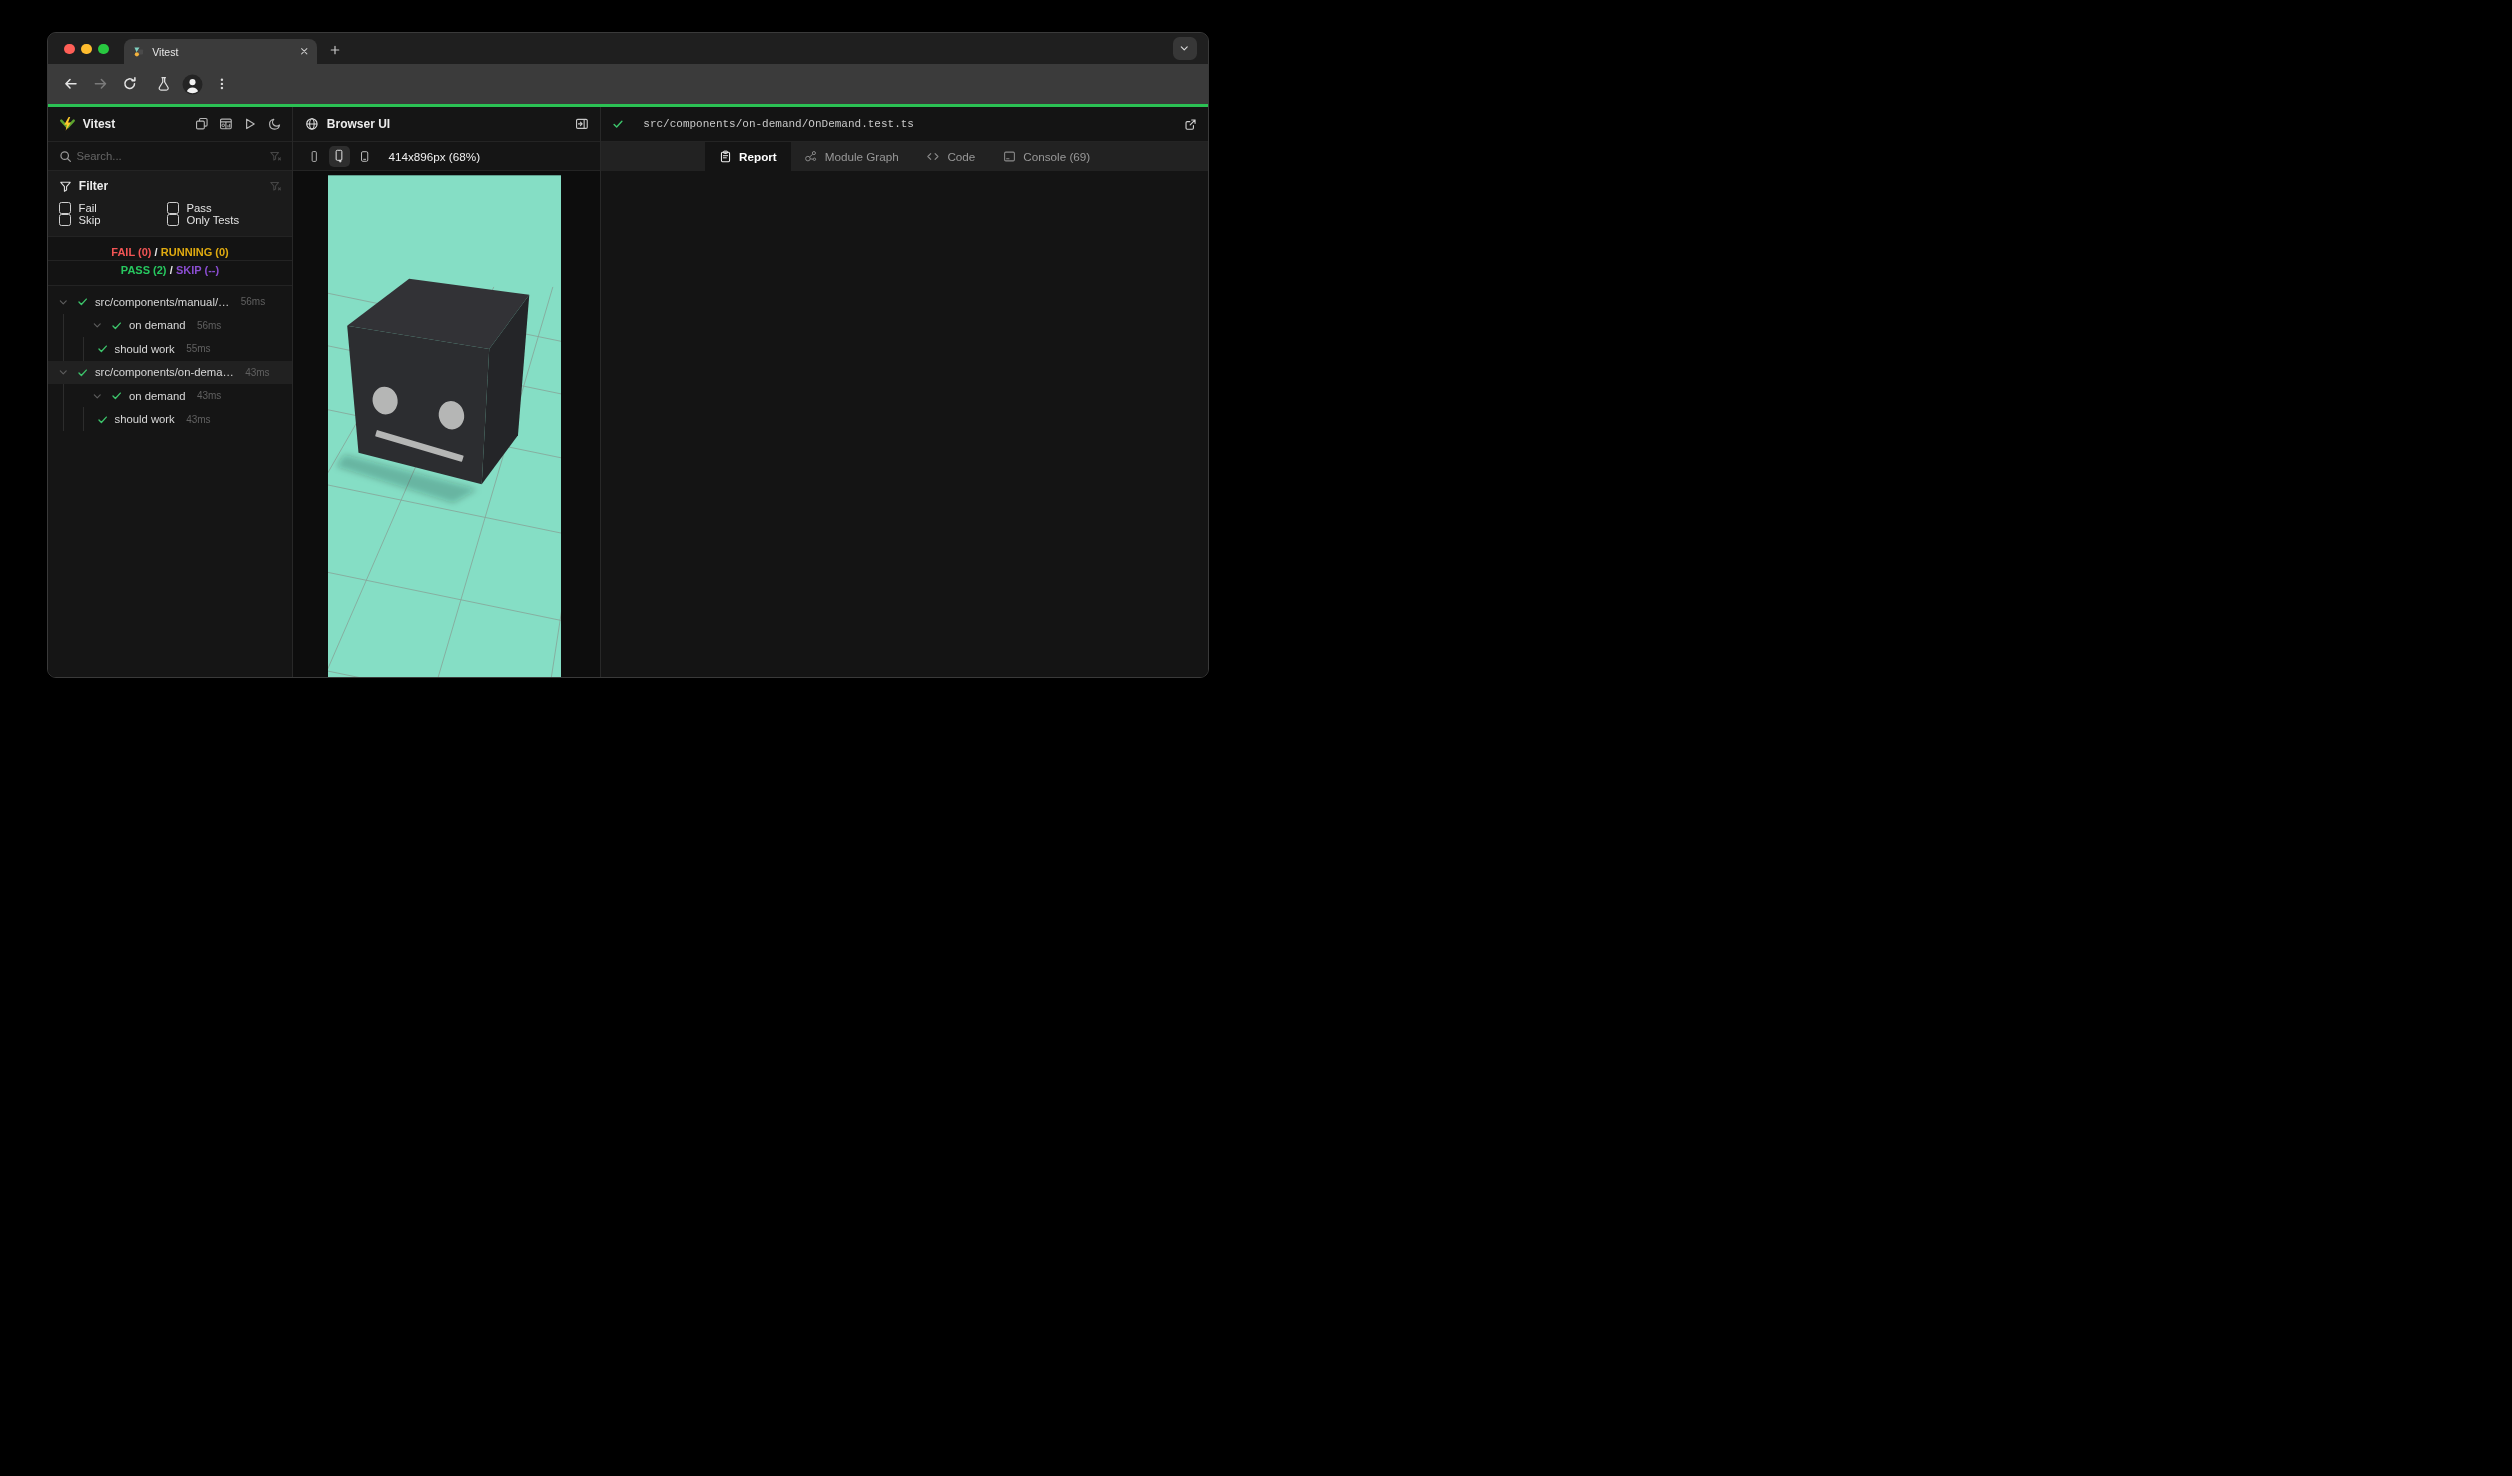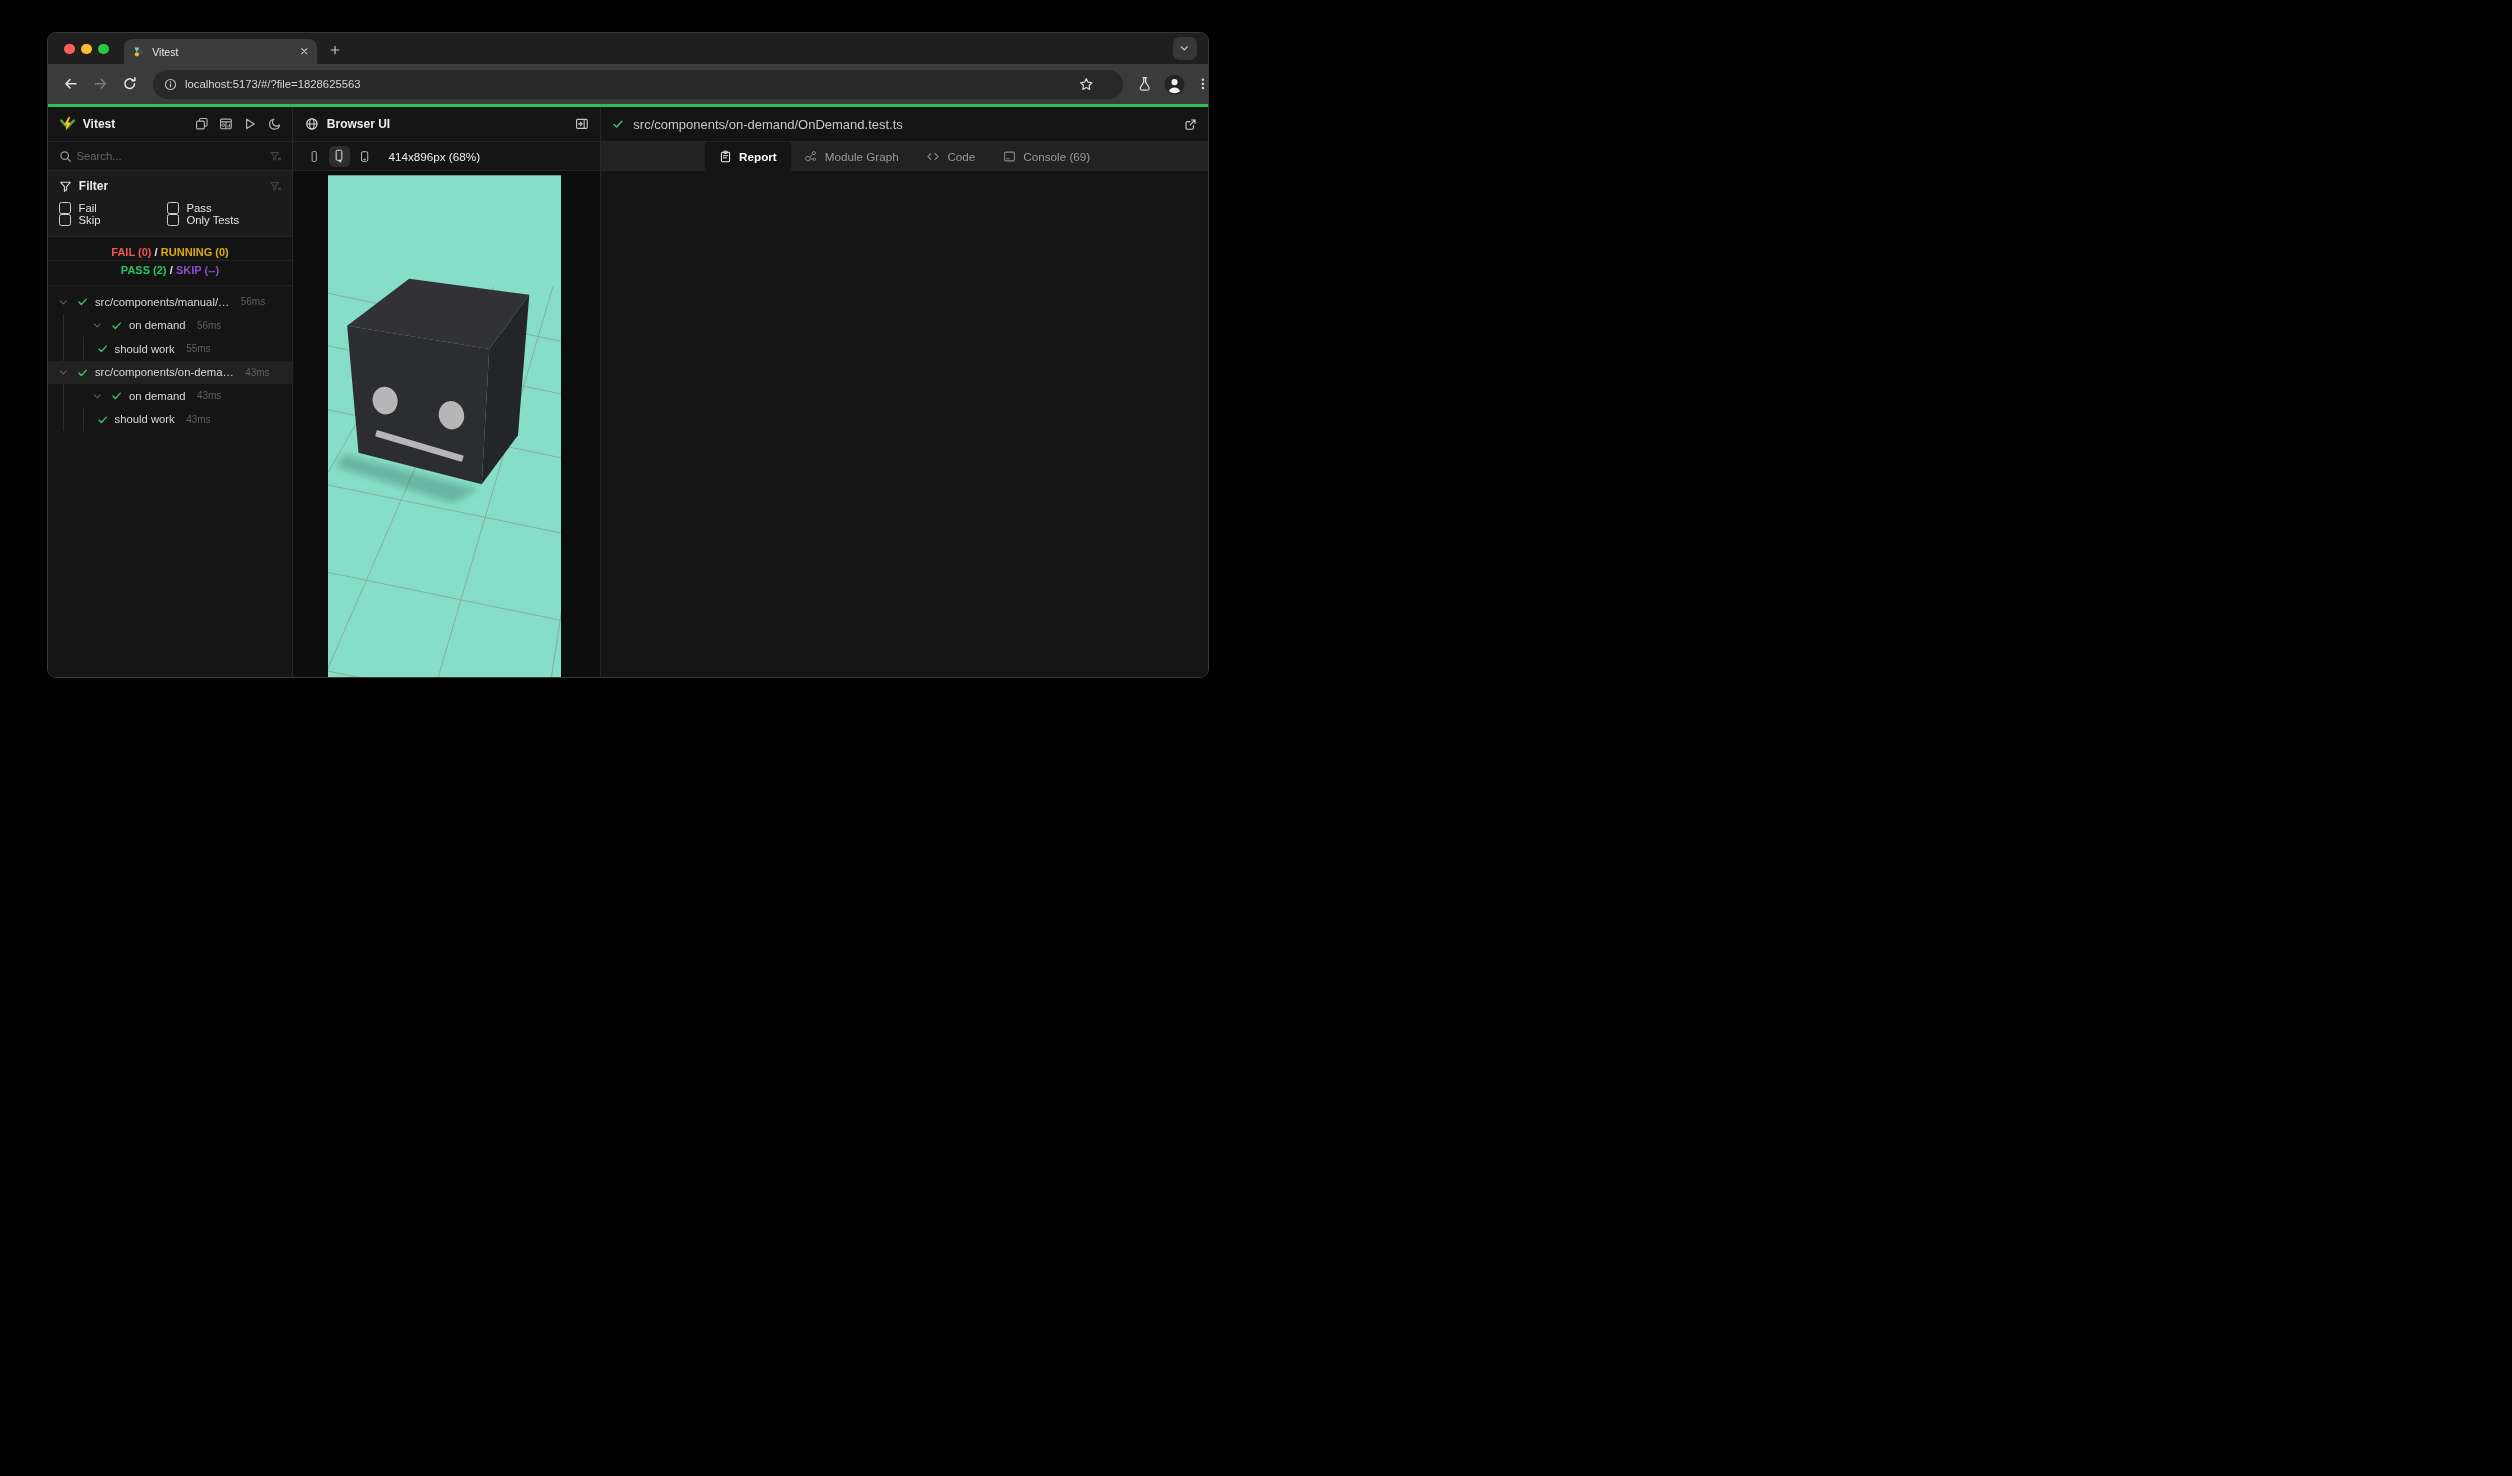--- a/index.html
+++ b/index.html
@@ -70,21 +70,21 @@
   .mh-title{display:flex;align-items:center;gap:8px;padding-left:12px;font-size:12px;font-weight:700;color:#ececec;flex:1;}
   .mh-right{padding-right:11.3px;color:#c9c9c9;display:flex;align-items:center;}
   .device-row{padding-left:11.3px;gap:4.9px;}
   .dev-btn{width:19.4px;height:21px;border-radius:4.9px;display:flex;align-items:center;justify-content:center;color:#c9c9c9;}
   .dev-btn.on{background:#2e2e2e;color:#e8e8e8;width:21px;}
   .dev-size{margin-left:9.7px;font-size:11.7px;font-weight:400;color:#f0f0f0;}
   .canvas{flex:1;background:#0d0d0d;position:relative;}
   .viewport{position:absolute;left:35px;top:4px;width:233px;height:503px;}
   
   .right{flex:1;display:flex;flex-direction:column;background:#141414;min-width:0;}
-  .file-row{gap:9px;padding-left:11.3px;color:#c9c9c9;font-size:13px;}
+  .file-row{gap:19px;padding-left:11.3px;color:#c9c9c9;font-size:11px;font-family:Liberation Mono, monospace;}
   .file-row .path{flex:1;white-space:nowrap;overflow:hidden;text-overflow:ellipsis;}
   .file-row .ext{padding-right:11.3px;color:#cfcfcf;display:flex;}
   .tabs-row{background:#222222;border-bottom:none;justify-content:center;}
   .rtab{height:100%;display:flex;align-items:center;gap:7.3px;padding:0 13.8px;font-size:11.7px;color:#989898;}
   .rtab .ti{display:flex;color:#8a8a8a;}
   .rtab.active{background:#141414;color:#fff;font-weight:600;}
   .rtab.active .ti{color:#f0f0f0;}
   .rcontent{flex:1;background:#141414;}
   .banner{margin:4px 9.7px 0;height:29px;border-radius:5.7px;background:var(--banner-bg);
     display:flex;align-items:center;padding:0 12px;color:var(--banner-text);font-size:11.7px;font-weight:700;}
@@ -134,31 +134,20 @@
       <svg width="15.4" height="15.4" viewBox="0 0 16 16">
         <path d="M2.5 8H13M8.7 3.6L13 8l-4.3 4.4" fill="none" stroke="currentColor" stroke-width="1.6" stroke-linecap="round" stroke-linejoin="round"></path>
       </svg>
     </span>
     <span class="nav-ic">
       <svg width="15.4" height="15.4" viewBox="0 0 16 16">
         <path d="M13 8A5 5 0 1 1 11.4 4.3" fill="none" stroke="currentColor" stroke-width="1.6" stroke-linecap="round"></path>
         <path d="M13.4 1.8v3h-3" fill="none" stroke="currentColor" stroke-width="1.6" stroke-linecap="round" stroke-linejoin="round"></path>
       </svg>
     </span>
-    <div class="omnibox">
-      <svg width="13" height="13" viewBox="0 0 16 16">
-        <circle cx="8" cy="8" r="6.2" fill="none" stroke="#bdbdbd" stroke-width="1.4"></circle>
-        <path d="M8 7.2v3.6" stroke="#bdbdbd" stroke-width="1.5" stroke-linecap="round"></path>
-        <circle cx="8" cy="4.9" r=".9" fill="#bdbdbd"></circle>
-      </svg>
-      <span class="url">localhost:5173/#/?file=1828625563</span>
-      <svg width="14.6" height="14.6" viewBox="0 0 16 16" style="margin-right:18px;">
-        <path d="M8 1.8l1.9 3.9 4.3.6-3.1 3 .7 4.3L8 11.6l-3.8 2 .7-4.3-3.1-3 4.3-.6z" fill="none" stroke="#dcdcdc" stroke-width="1.3" stroke-linejoin="round"></path>
-      </svg>
-    </div>
     <div class="tool-right">
       <svg width="15.4" height="15.4" viewBox="0 0 16 16">
         <path d="M6.2 1.8h3.6M7 1.8v4.4L3.5 12a1.9 1.9 0 0 0 1.7 2.7h5.6a1.9 1.9 0 0 0 1.7-2.7L9 6.2V1.8" fill="none" stroke="#dcdcdc" stroke-width="1.3" stroke-linecap="round" stroke-linejoin="round"></path>
       </svg>
       <svg width="21" height="21" viewBox="0 0 16 16">
         <circle cx="8" cy="8" r="7.6" fill="#242424"></circle>
         <circle cx="8" cy="6.2" r="2.3" fill="#f2f2f2"></circle>
         <path d="M3.7 13.2a4.6 4.6 0 0 1 8.6 0 7.6 7.6 0 0 1-8.6 0z" fill="#f2f2f2"></path>
       </svg>
       <svg width="13.8" height="13.8" viewBox="0 0 16 16">

